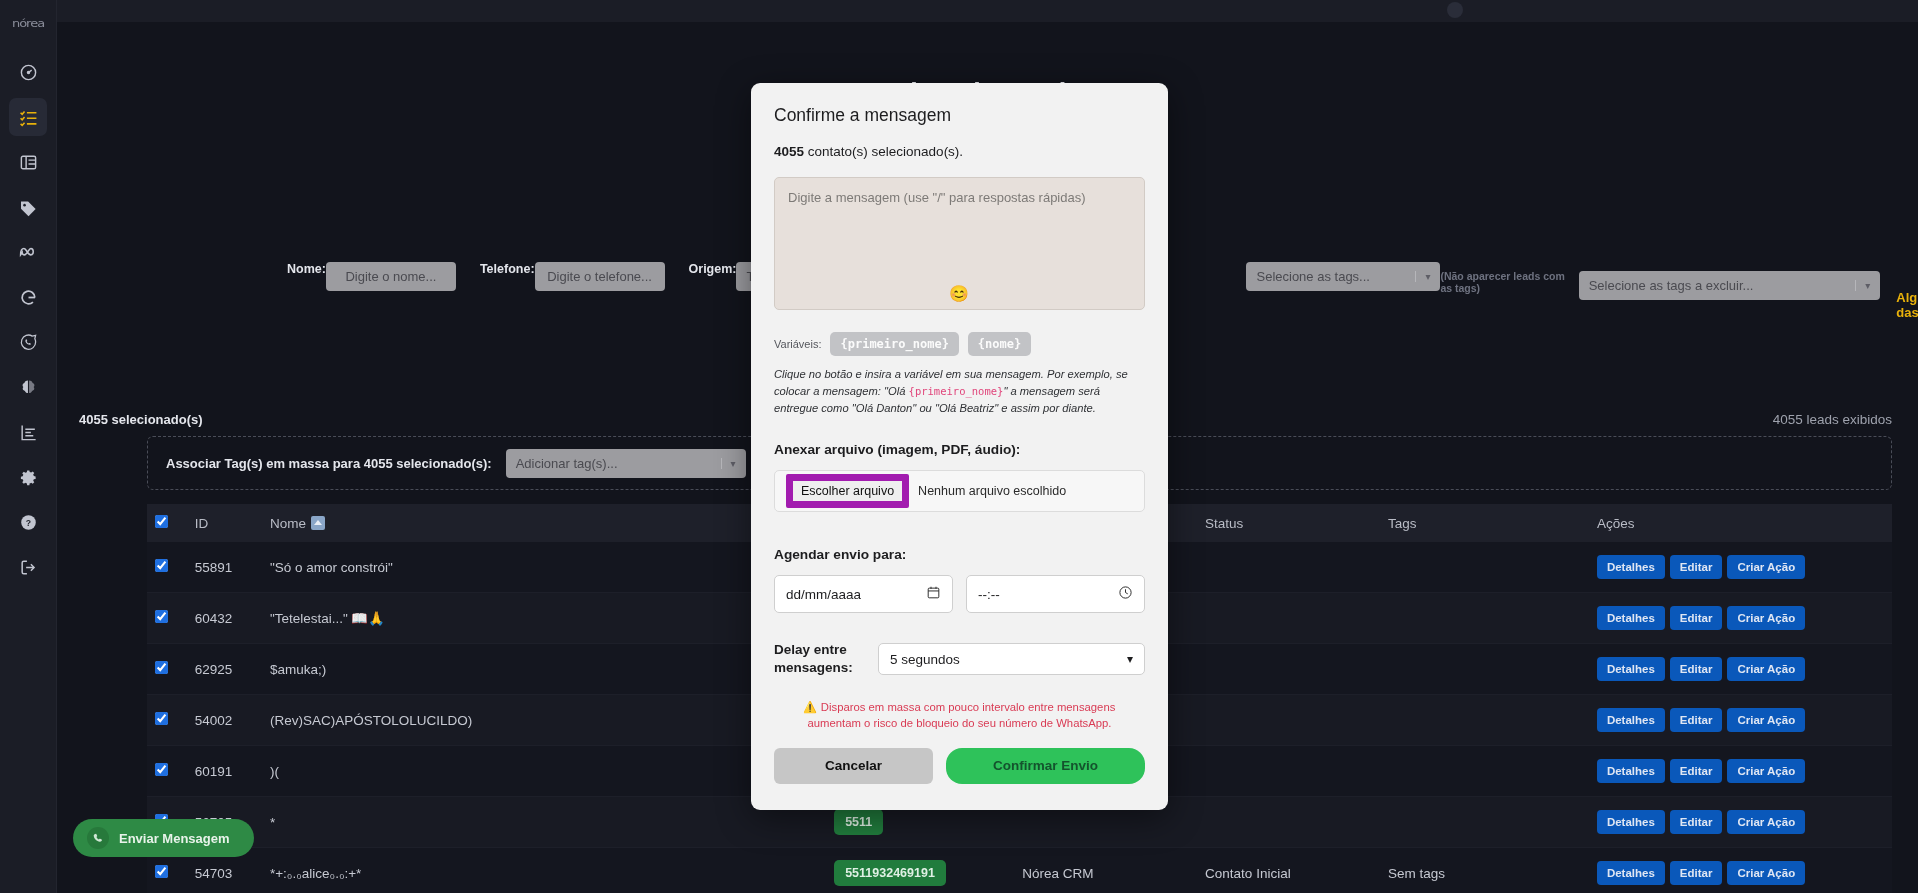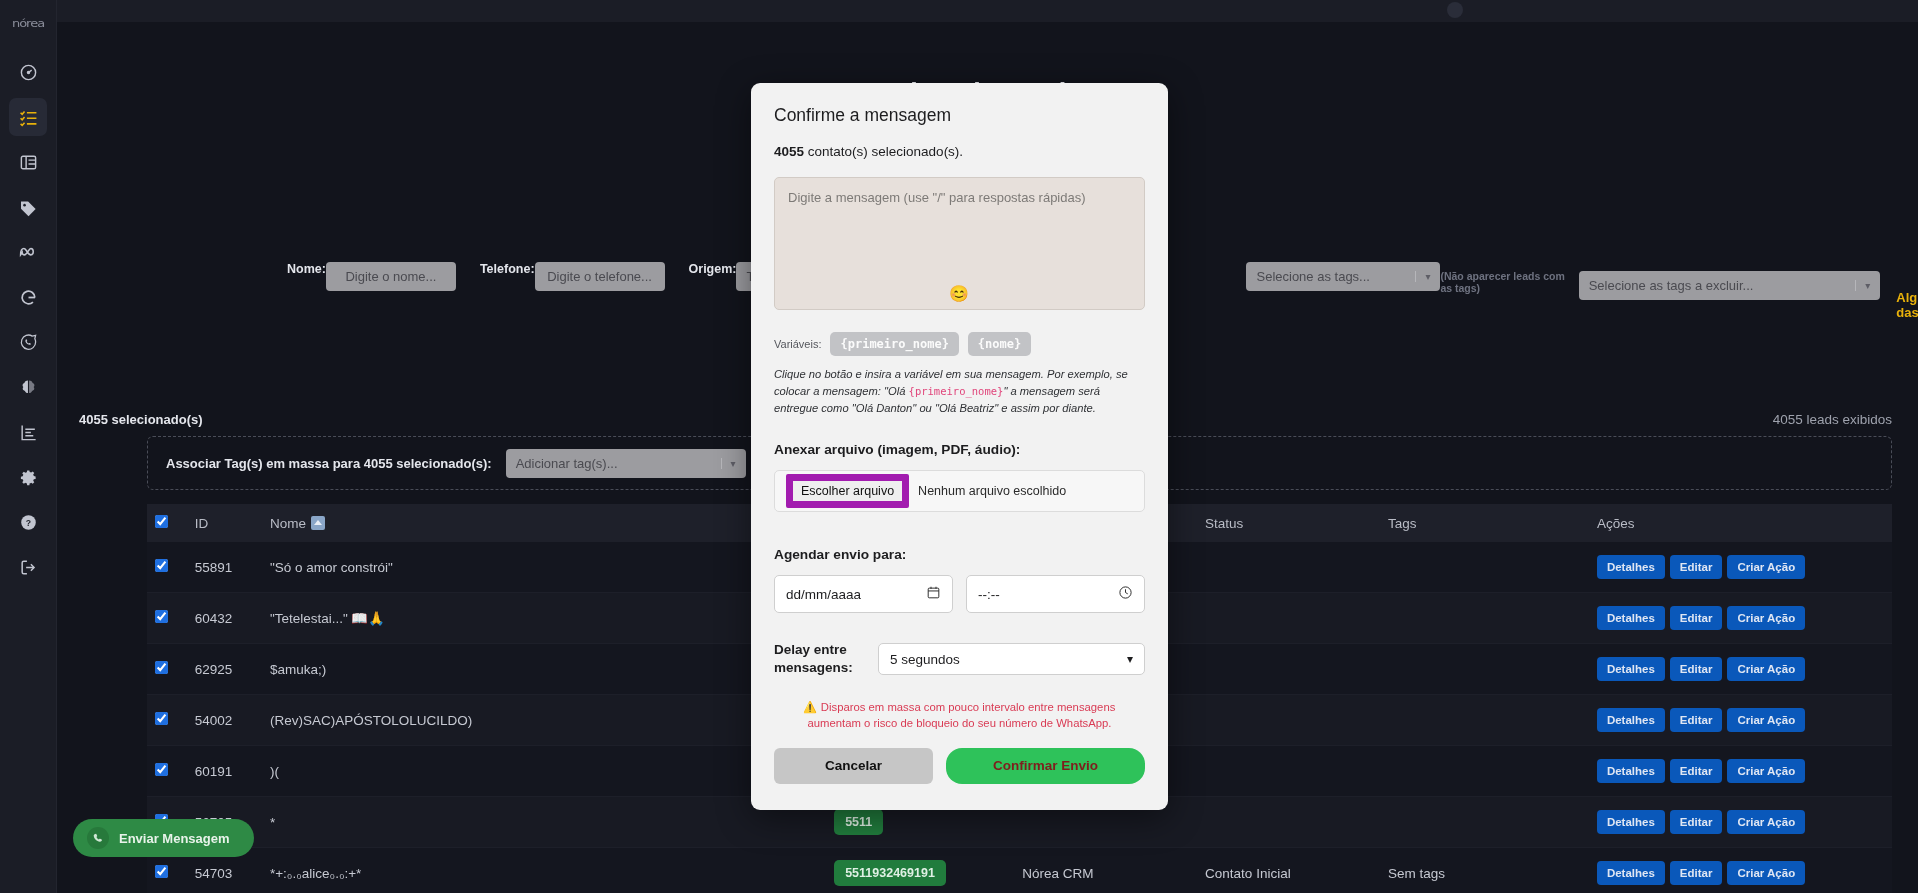--- a/index.html
+++ b/index.html
@@ -259,21 +259,21 @@
     color: #d93b54; font-size: 11.3px; text-align: center; line-height: 1.45;
     margin-bottom: 16px; padding: 0 4px;
   }
   #modal-actions { display: flex; gap: 13px; }
   #btn-cancel {
     flex: 1; height: 36px; background: #c6c6c6; color: #111;
     border: none; border-radius: 6px; font-size: 13.5px; font-weight: bold;
     cursor: pointer;
   }
   #btn-confirm {
-    flex: 1.25; height: 36px; background: #2ec25a; color: #7f1d1d;
+    flex: 1.25; height: 36px; background: #2ec25a; color: #14532d;
     border: none; border-radius: 16px; font-size: 13.5px; font-weight: bold;
     cursor: pointer;
   }
 </style>
 </head>
 <body>
 
 <div id="sidebar">
   <div id="brand">nórea</div>
 

